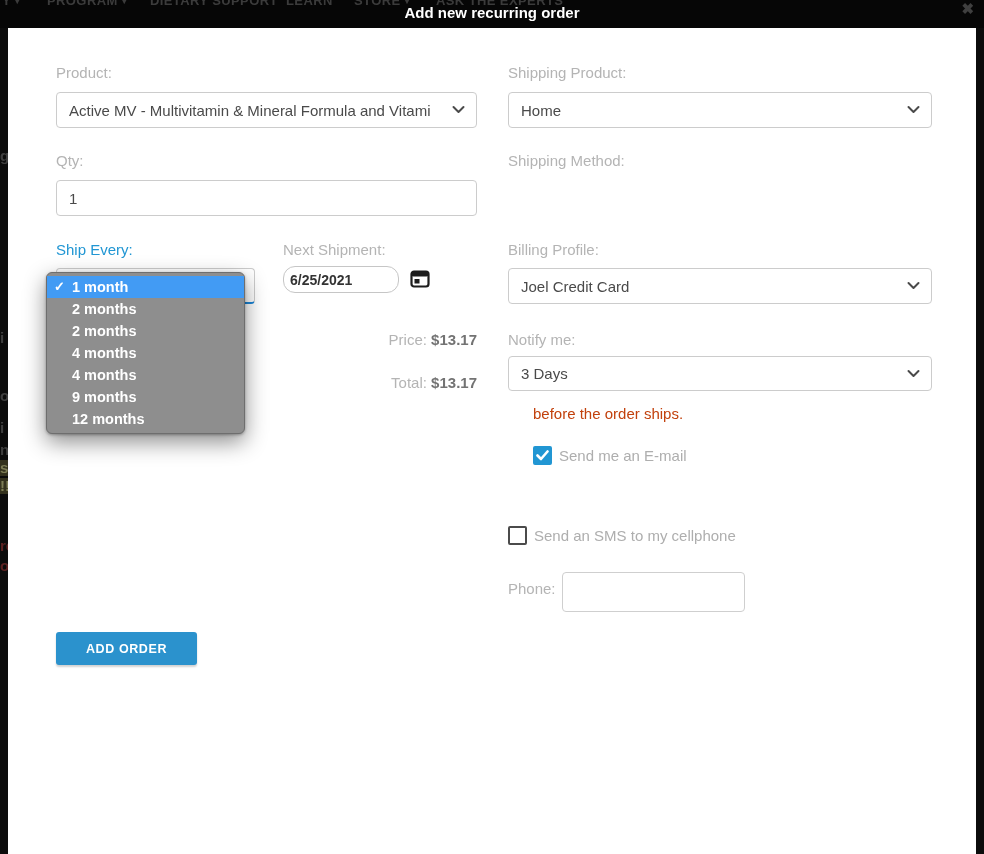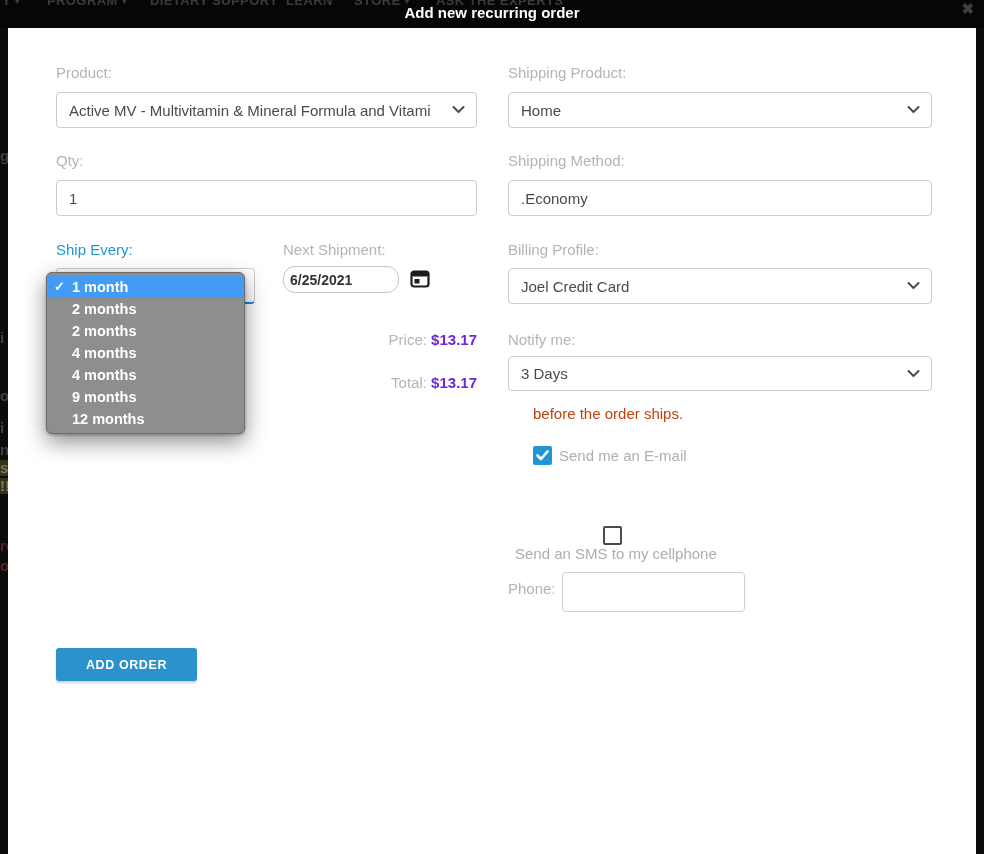--- a/index.html
+++ b/index.html
@@ -77,21 +77,21 @@
     padding:0 6px; font-family:"Liberation Sans", sans-serif;
   }
   .calendar-icon { position:absolute; width:20px; height:20px; cursor:pointer; }
 
   
   .money-row {
     position:absolute; left:275px; width:194px; text-align:right;
     font-size:15px; white-space:nowrap;
   }
   .money-row .m-label { color:#b4b4b4; }
-  .money-row .m-value { color:#6d28d9; font-weight:700; }
+  .money-row .m-value { color:#737373; font-weight:700; }
 
   
   .dropdown {
     position:absolute; left:38px; top:244px; width:199px;
     background:#8e8e8e; border:1px solid #6e6e6e; border-radius:6px;
     padding:3px 0; z-index:10;
     box-shadow:0 8px 22px rgba(0,0,0,.45), 0 1px 3px rgba(0,0,0,.3);
   }
   .dd-item {
     height:22px; line-height:22px; padding-left:25px; position:relative;
@@ -124,21 +124,21 @@
     position:absolute; width:183px; height:40px;
     border:1px solid #cfcfcf; border-radius:4px; padding:0 10px;
     font-size:15px; color:#4a4a4a; font-family:"Liberation Sans", sans-serif;
   }
 
   .add-order-btn {
     position:absolute; left:48px; top:604px; width:141px; height:33px;
     background:#2b92cd; color:#ffffff; border:none; border-radius:3px;
     font-family:"Liberation Sans", sans-serif;
     font-size:12.5px; font-weight:700; letter-spacing:.6px;
-    cursor:pointer; box-shadow:0 2px 2px rgba(0,0,0,.18);margin-top:16px;
+    cursor:pointer; box-shadow:0 2px 2px rgba(0,0,0,.18);
   }
 </style>
 </head>
 <body>
 
 <div class="frag" style="top:148px;">g</div>
 <div class="frag" style="top:330px;">i</div>
 <div class="frag" style="top:388px;">o</div>
 <div class="frag" style="top:420px;">i</div>
 <div class="frag" style="top:442px;">n</div>
@@ -208,21 +208,20 @@
 
   <div class="field-label" style="left:500px; top:36px;">Shipping Product:</div>
   <div class="control select" style="left:500px; top:64px; width:424px;">
     <span>Home</span>
     <svg class="chevron" viewBox="0 0 13 9">
         <path d="M1.5 1.5 L6.5 6.5 L11.5 1.5" fill="none" stroke="#4a4a4a" stroke-width="2" stroke-linecap="round" stroke-linejoin="round"></path>
       </svg>
   </div>
 
   <div class="field-label" style="left:500px; top:124px;">Shipping Method:</div>
-  <input class="control" style="left: 500px; top: 152px; width: 424px; font-family: &quot;Liberation Sans&quot;, sans-serif;" value=".Economy">
 
   <div class="field-label" style="left:500px; top:213px;">Billing Profile:</div>
   <div class="control select" style="left:500px; top:240px; width:424px;">
     <span>Joel Credit Card</span>
     <svg class="chevron" viewBox="0 0 13 9">
         <path d="M1.5 1.5 L6.5 6.5 L11.5 1.5" fill="none" stroke="#4a4a4a" stroke-width="2" stroke-linecap="round" stroke-linejoin="round"></path>
       </svg>
   </div>
 
   <div class="field-label" style="left:500px; top:303px;">Notify me:</div>
@@ -236,21 +235,21 @@
 
   <div class="check-row checked" style="left:500px; top:418px;padding-left:25px;">
     <div class="checkbox">
       <svg width="13" height="11" viewBox="0 0 13 11">
           <path d="M1.5 5.5 L5 9 L11.5 1.5" fill="none" stroke="#ffffff" stroke-width="2.6" stroke-linecap="round" stroke-linejoin="round"></path>
         </svg>
     </div>
     <span class="check-label">Send me an E-mail</span>
   </div>
 
-  <div class="check-row" style="left:500px; top:498px;flex-direction:column;">
+  <div class="check-row" style="left:500px; top:498px;">
     <div class="checkbox">
       
     </div>
     <span class="check-label">Send an SMS to my cellphone</span>
   </div>
 
   <div class="phone-label" style="left:500px; top:552px;">Phone:</div>
   <input class="phone-input" style="left: 554px; top: 544px;" value="">
 
   <button class="add-order-btn">ADD ORDER</button>

